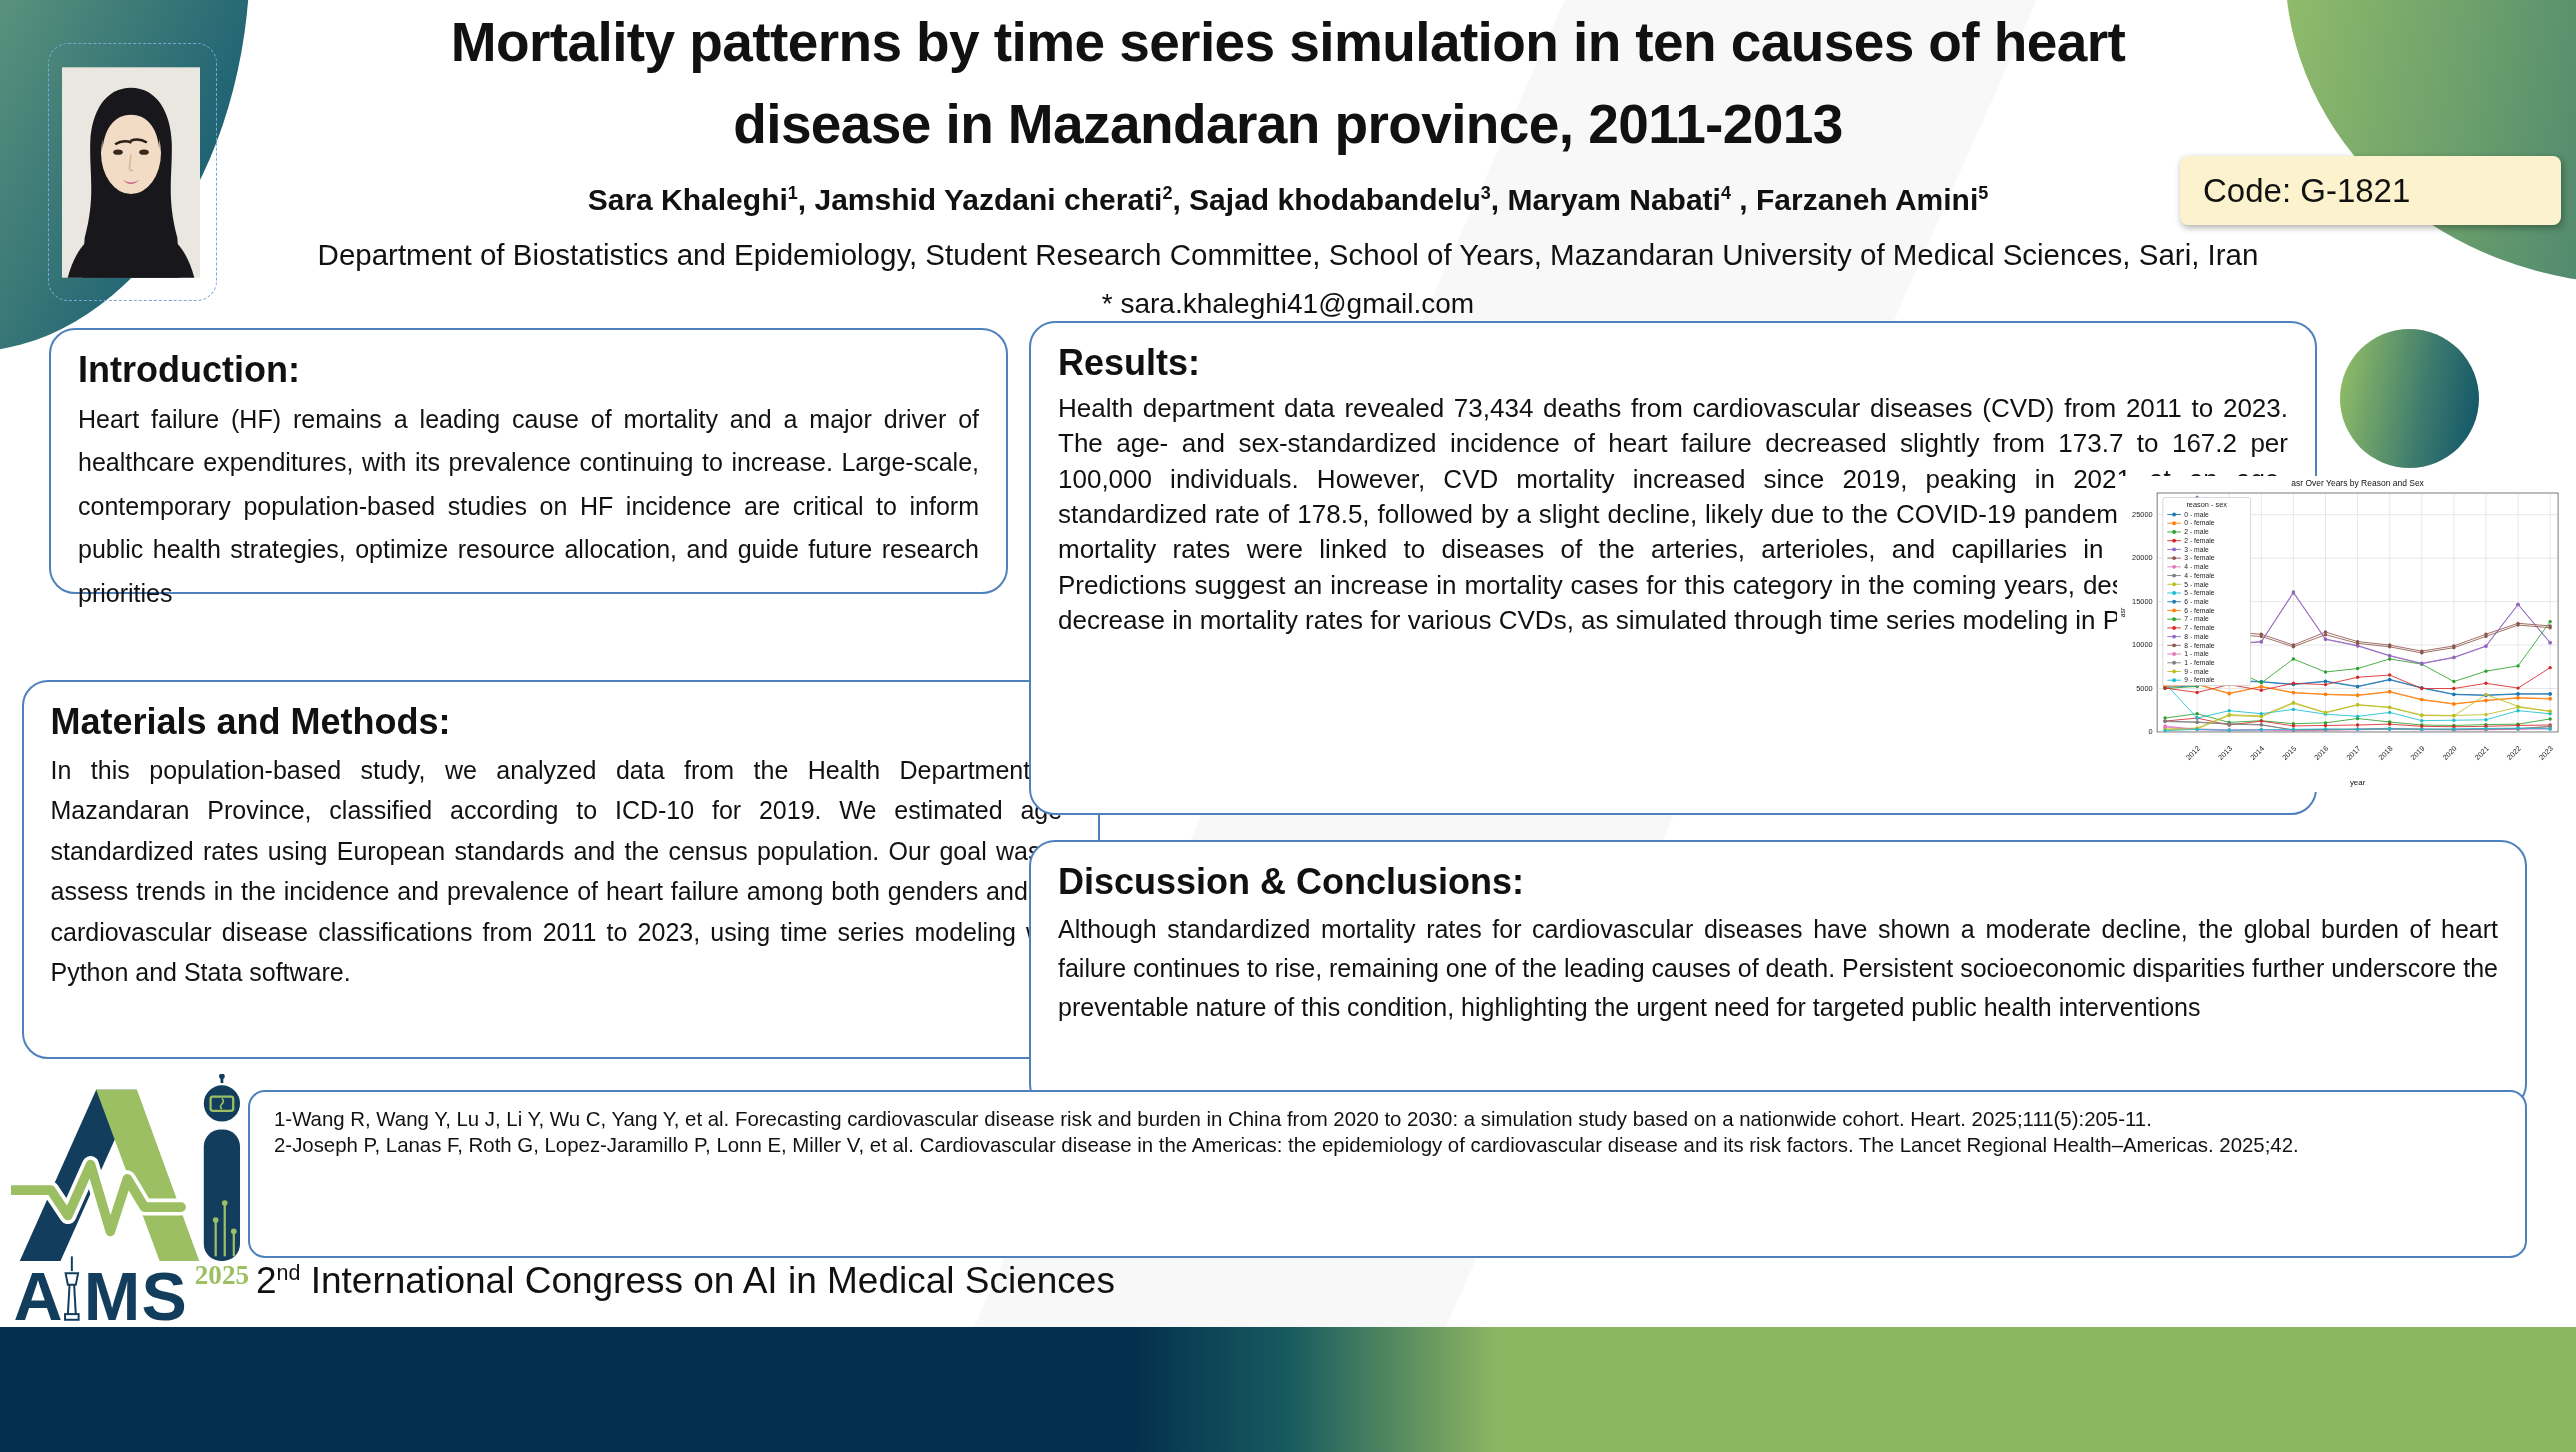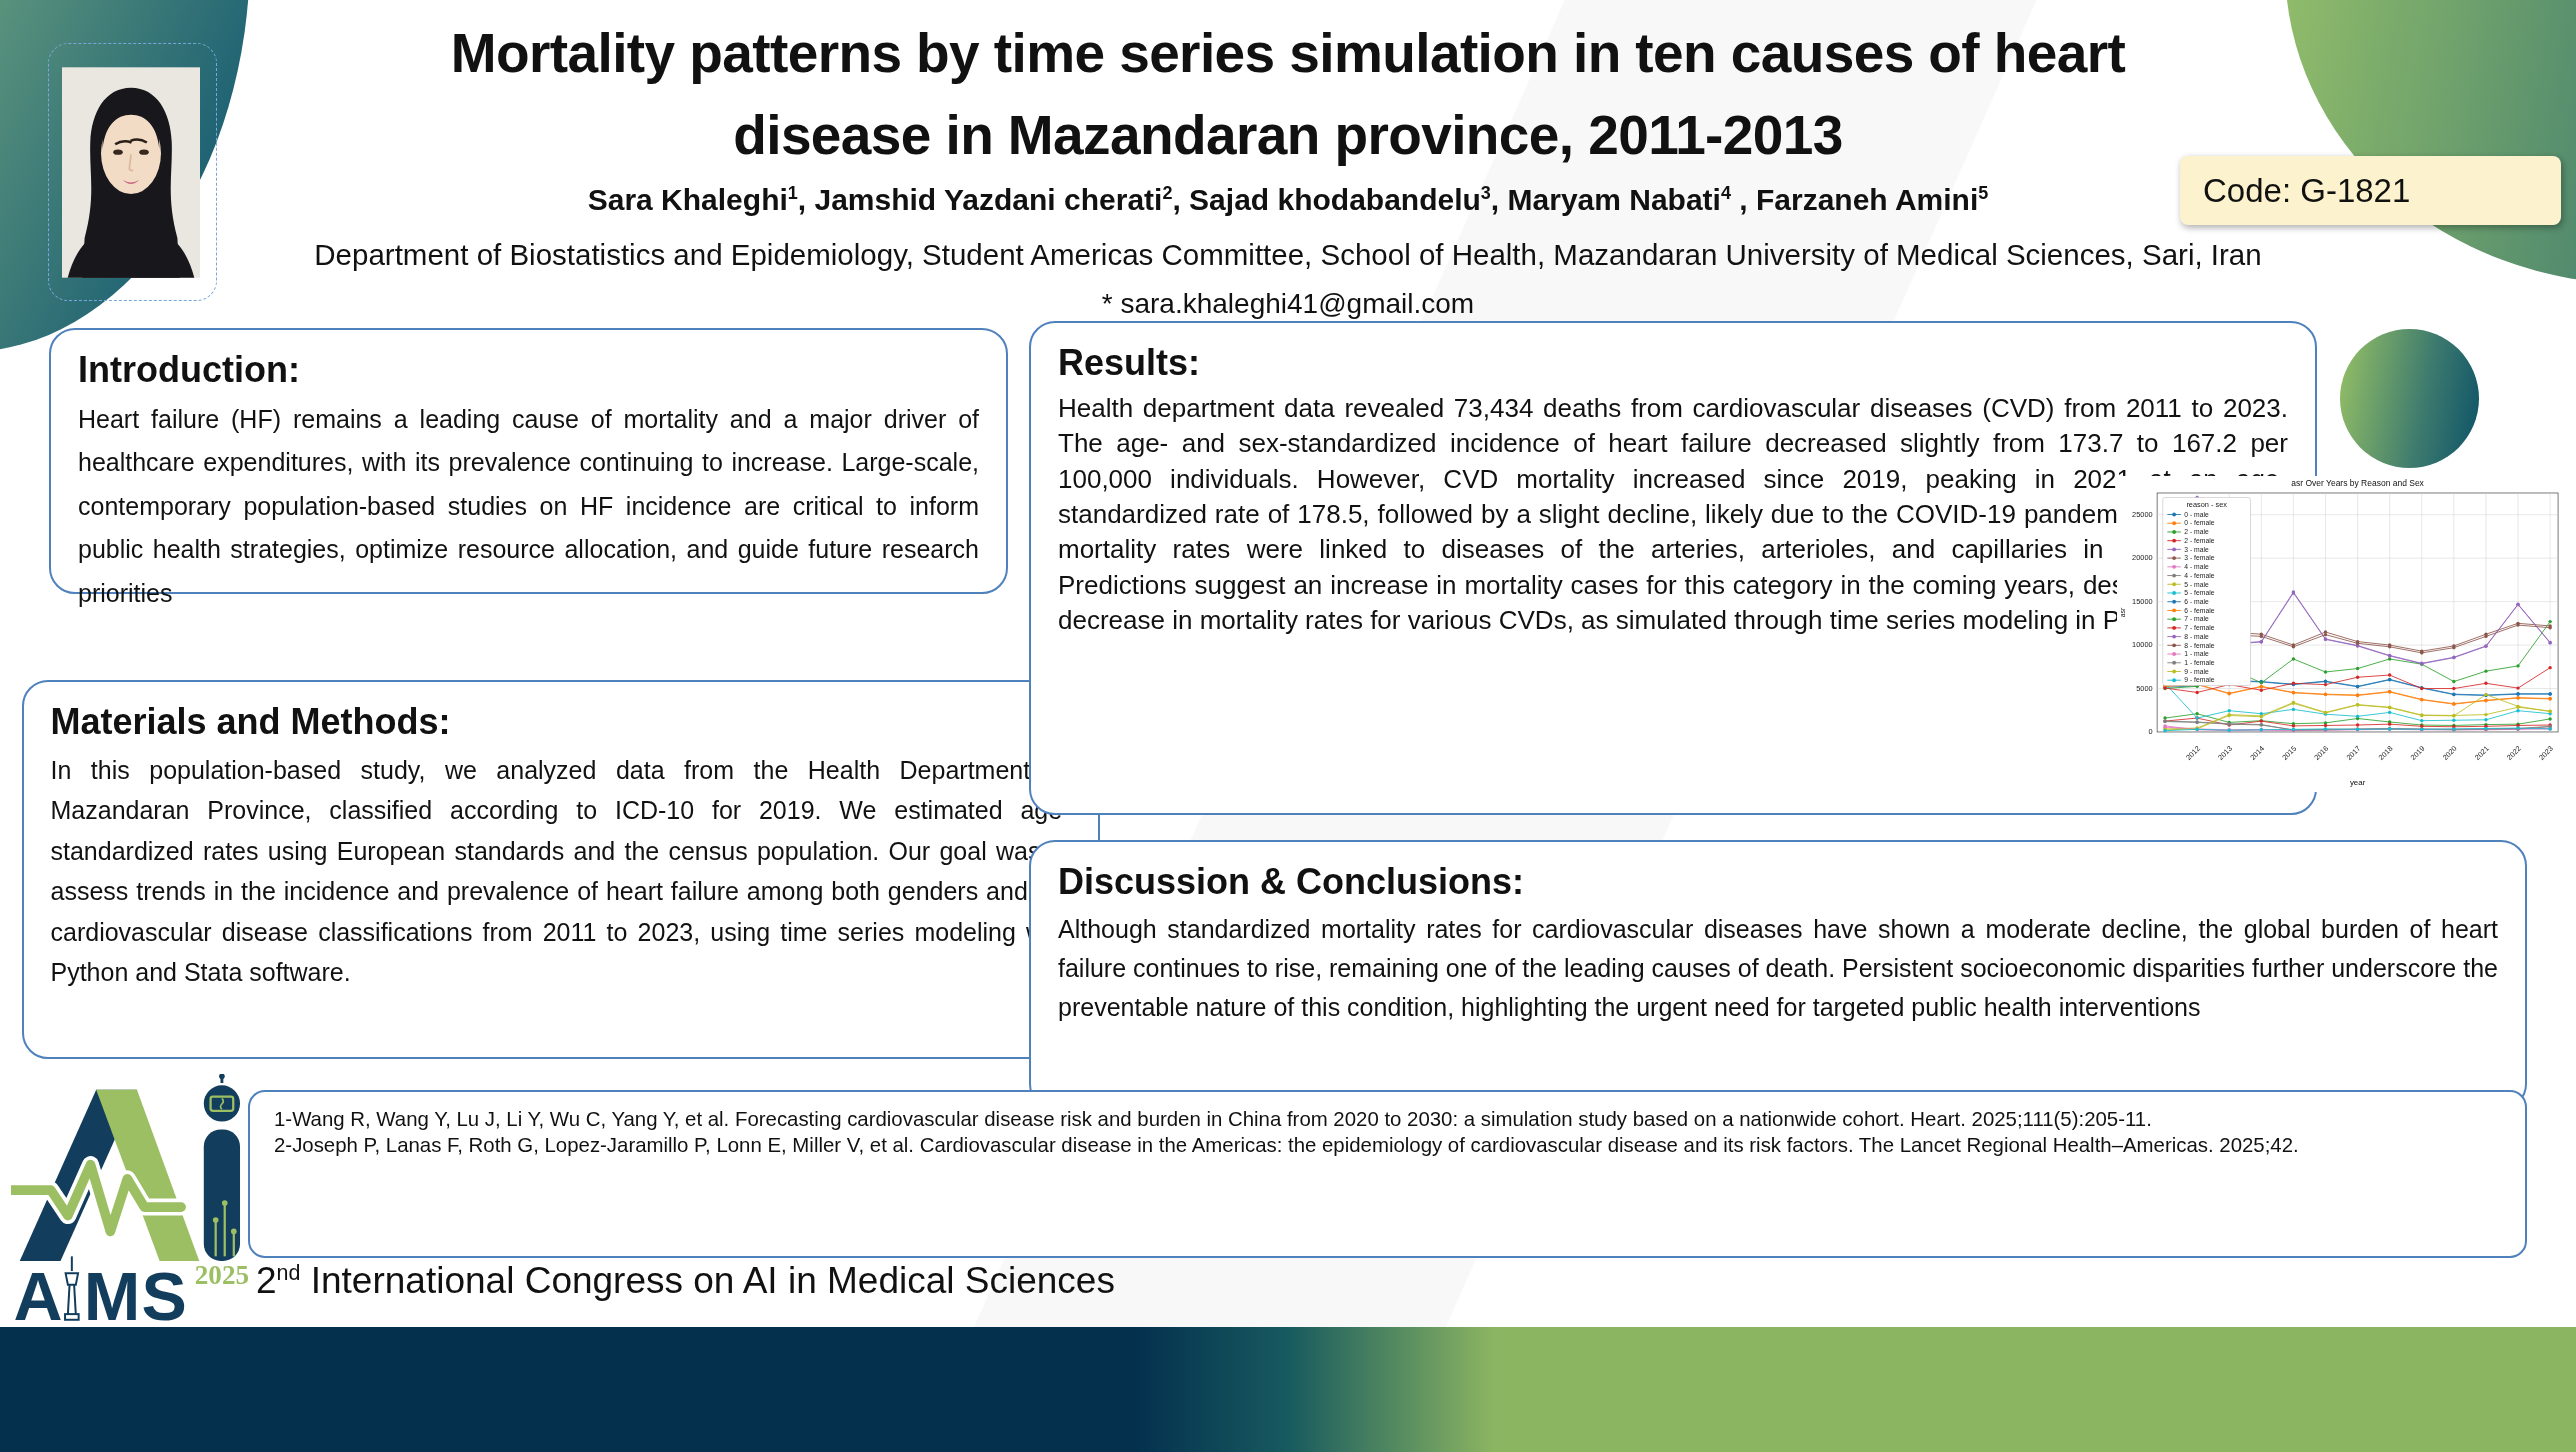--- a/index.html
+++ b/index.html
@@ -11,21 +11,21 @@
   .c-tr{left:2285px;top:-351px;width:703px;height:635px;
         background:linear-gradient(100deg,#8fbb6a 8%,#45806f 58%,#265f6e 92%);}
   .c-r{left:2340px;top:329px;width:139px;height:139px;
         background:linear-gradient(100deg,#90bc66 5%,#3d7a6e 60%,#0f5468 98%);}
   .swoosh{position:absolute;left:1219px;top:-368px;width:431px;height:2381px;
         background:#f2f2f2;opacity:.5;transform:rotate(24deg);}
   .photo-frame{position:absolute;left:48px;top:43px;width:167px;height:256px;
         border:1.7px dashed #7aa7d9;border-radius:20.4px;}
   .photo{position:absolute;left:62px;top:67px;width:138px;height:211px;}
   .title-line{position:absolute;left:238px;right:238px;text-align:center;
-        font-weight:700;font-size:55px;letter-spacing:-0.6px;margin-top:11px;}
+        font-weight:700;font-size:55px;letter-spacing:-0.6px;}
   #title1{top:10.2px;} #title2{top:92px;}
   .authors{position:absolute;left:0;right:0;top:183px;text-align:center;
         font-weight:700;font-size:30px;}
   .authors sup{font-size:60%;}
   .affil{position:absolute;left:0;right:0;top:238px;text-align:center;font-size:29.5px;}
   .email{position:absolute;left:0;right:0;top:288px;text-align:center;font-size:28px;}
   .badge{position:absolute;left:2180px;top:156px;width:381px;height:69px;
         background:#fcf2cd;border-radius:8px;box-shadow:1.1px 2.8px 6.8px rgba(0,0,0,.3);
         font-size:33px;display:flex;align-items:center;padding-left:23px;box-sizing:border-box;}
   .panel{position:absolute;background:#fff;border:2.8px solid #4f81bd;border-radius:26px;
@@ -74,21 +74,21 @@
       <ellipse cx="99" cy="150" rx="8.5" ry="4.5" fill="#37281e"></ellipse>
       <ellipse cx="145" cy="150" rx="8.5" ry="4.5" fill="#37281e"></ellipse>
       <path d="M122,154 L119,180 q3,4 7,2" stroke="#d9b89c" stroke-width="3" fill="none"></path>
       <path d="M107,199 q15,9 30,0 q-15,15 -30,0 Z" fill="#c96a82"></path>
     </svg>
   </div>
 
   <div id="title1" class="title-line">Mortality patterns by time series simulation in ten causes of heart</div>
   <div id="title2" class="title-line">disease in Mazandaran province, 2011-2013</div>
   <div class="authors"><span>Sara Khaleghi</span><sup>1</sup>, <span>Jamshid Yazdani cherati</span><sup>2</sup>, <span>Sajad khodabandelu</span><sup>3</sup>, <span>Maryam Nabati</span><sup>4</sup> , <span>Farzaneh Amini</span><sup>5</sup></div>
-  <div class="affil">Department of Biostatistics and Epidemiology, Student Americas Committee, School of Health, Mazandaran University of Medical Sciences, Sari, Iran</div>
+  <div class="affil">Department of Biostatistics and Epidemiology, Student Research Committee, School of Years, Mazandaran University of Medical Sciences, Sari, Iran</div>
   <div class="email">* sara.khaleghi41@gmail.com</div>
   <div class="badge">Code: G-1821</div>
 
   <div id="intro" class="panel">
     <h2>Introduction:</h2>
     <div class="body">Heart failure (HF) remains a leading cause of mortality and a major driver of healthcare expenditures, with its prevalence continuing to increase. Large-scale, contemporary population-based studies on HF incidence are critical to inform public health strategies, optimize resource allocation, and guide future research priorities</div>
   </div>
 
   <div id="methods" class="panel">
     <h2>Materials and Methods:</h2>

